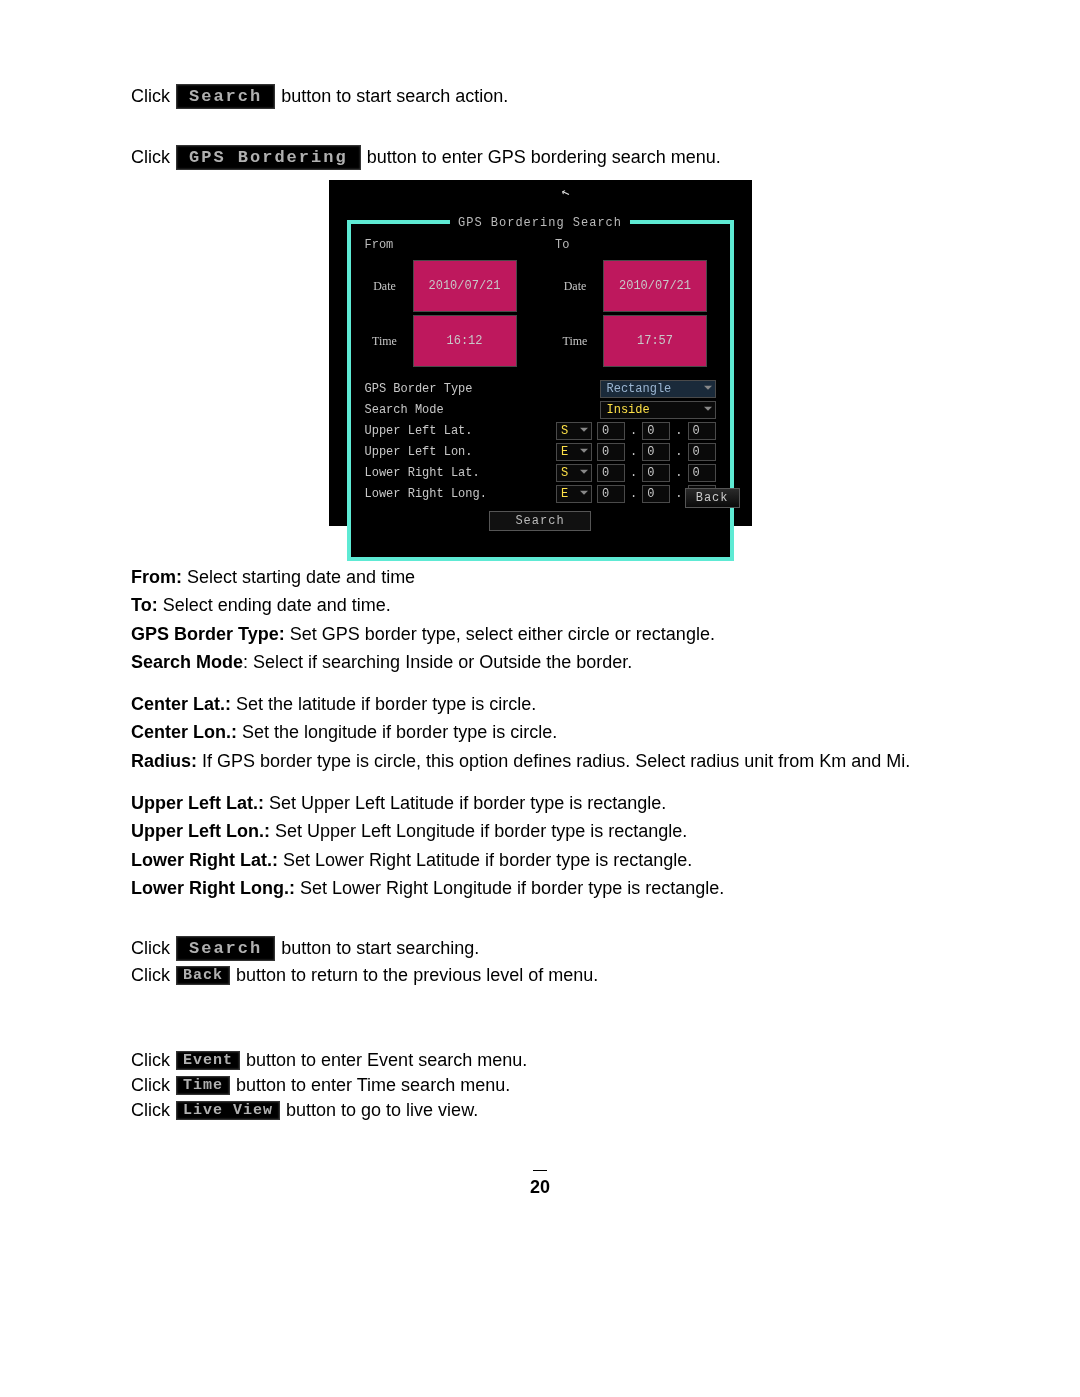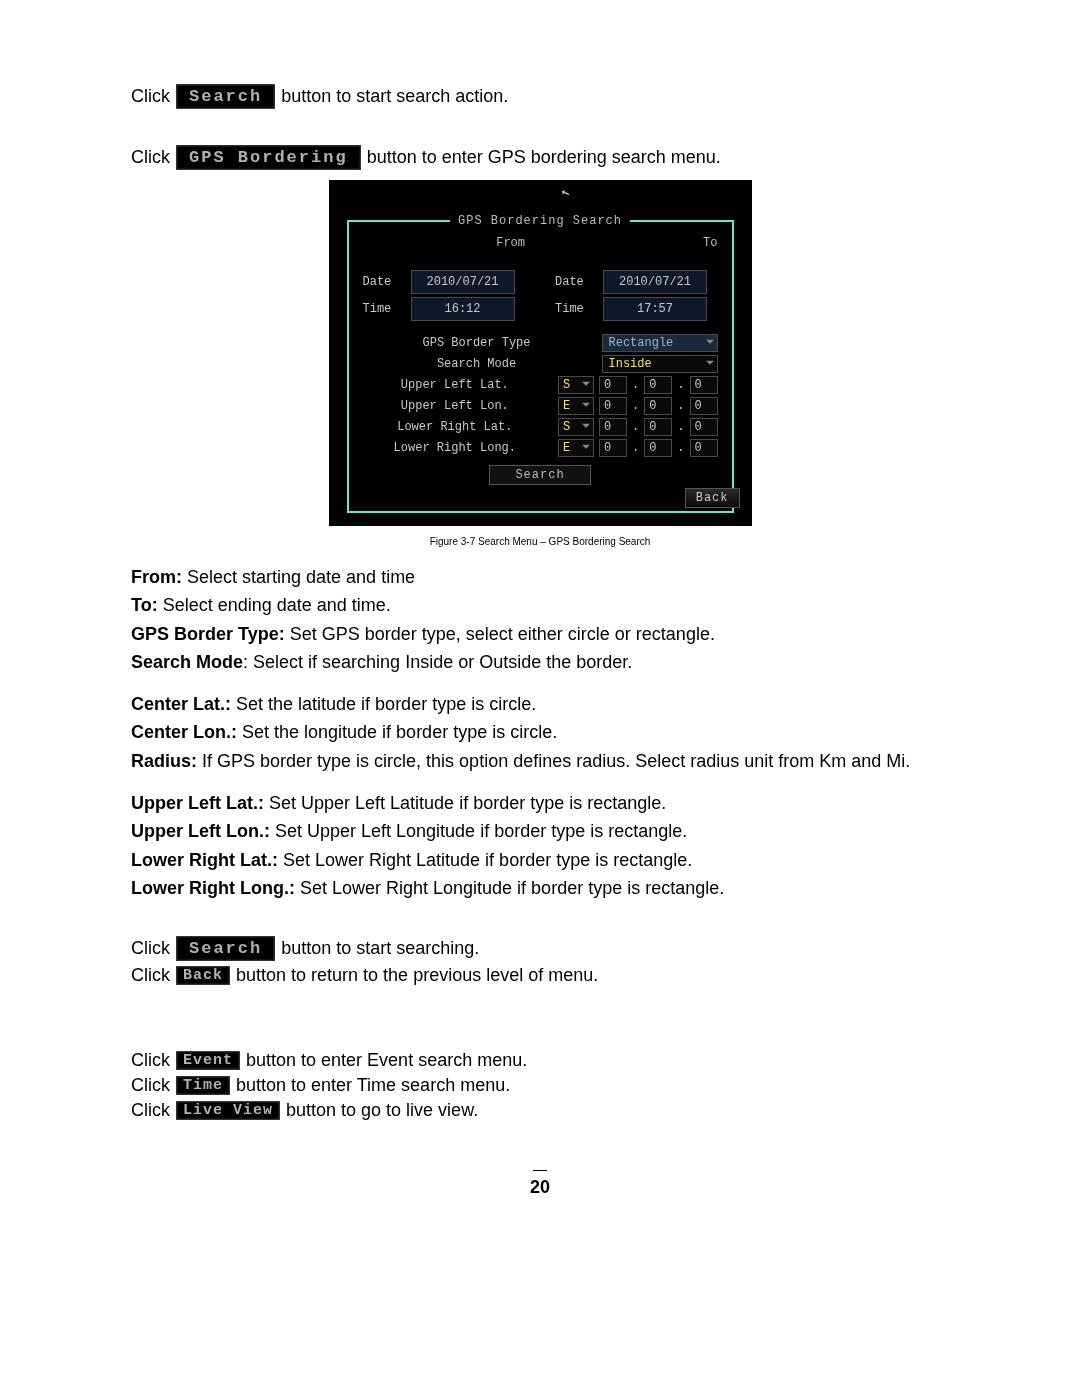--- a/index.html
+++ b/index.html
@@ -59,21 +59,21 @@
     left: 55%;
     color: #ddd;
     font-size: 14px;
     transform: rotate(-20deg);
   }
   .panel {
     position: absolute;
     top: 40px;
     left: 18px;
     right: 18px;
-    border: 2px solid #5eead4;
+    border: 4px solid #5eead4;
     padding-bottom: 18px;
     background: #000;
   }
   .panel-title {
     position: absolute;
     top: -8px;
     left: 50%;
     transform: translateX(-50%);
     background: #000;
     padding: 0 8px;
@@ -90,35 +90,36 @@
   }
   .col { flex: 1; }
   .frow {
     display: flex;
     align-items: center;
     gap: 8px;
     margin: 3px 0;
   }
   .flabel {
     min-width: 40px;
-    text-align: left;
-  }
-  .flabel-r { flex: 1; text-align: center; padding-right: 6px; }
+    text-align: center;
+    font-family: Liberation Serif, serif;
+  }
+  .flabel-r { flex: 1; text-align: left; padding-right: 6px; }
   .fval {
     border: 1px solid #4a4a4a;
-    background: #0f172a;
-    padding: 4px 6px;
+    background: #be185d;
+    padding: 18px 6px;
     min-width: 90px;
     text-align: center;
     color: #c8c8c8;
   }
   .hdr {
-    text-align: right;
+    text-align: left;
     color: #bbb;
-    margin-bottom: 20px;
+    margin-bottom: 8px;
   }
   .sect2 { display: flex; flex-direction: column; gap: 3px; margin-top: 10px; }
   .srow { display: flex; align-items: center; gap: 5px; }
   .srow .flabel-r { min-width: 158px; }
   .dd {
     border: 1px solid #4a4a4a;
     background: #1a2a3a;
     color: #9ab4d0;
     padding: 1px 20px 1px 6px;
     position: relative;

